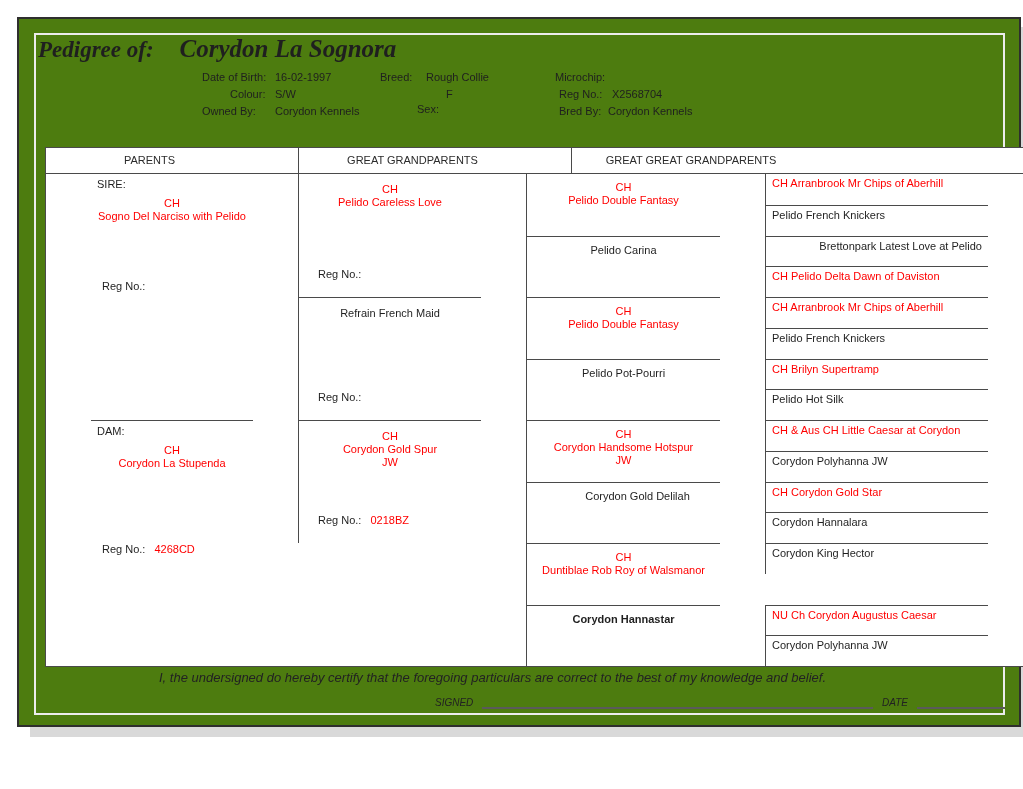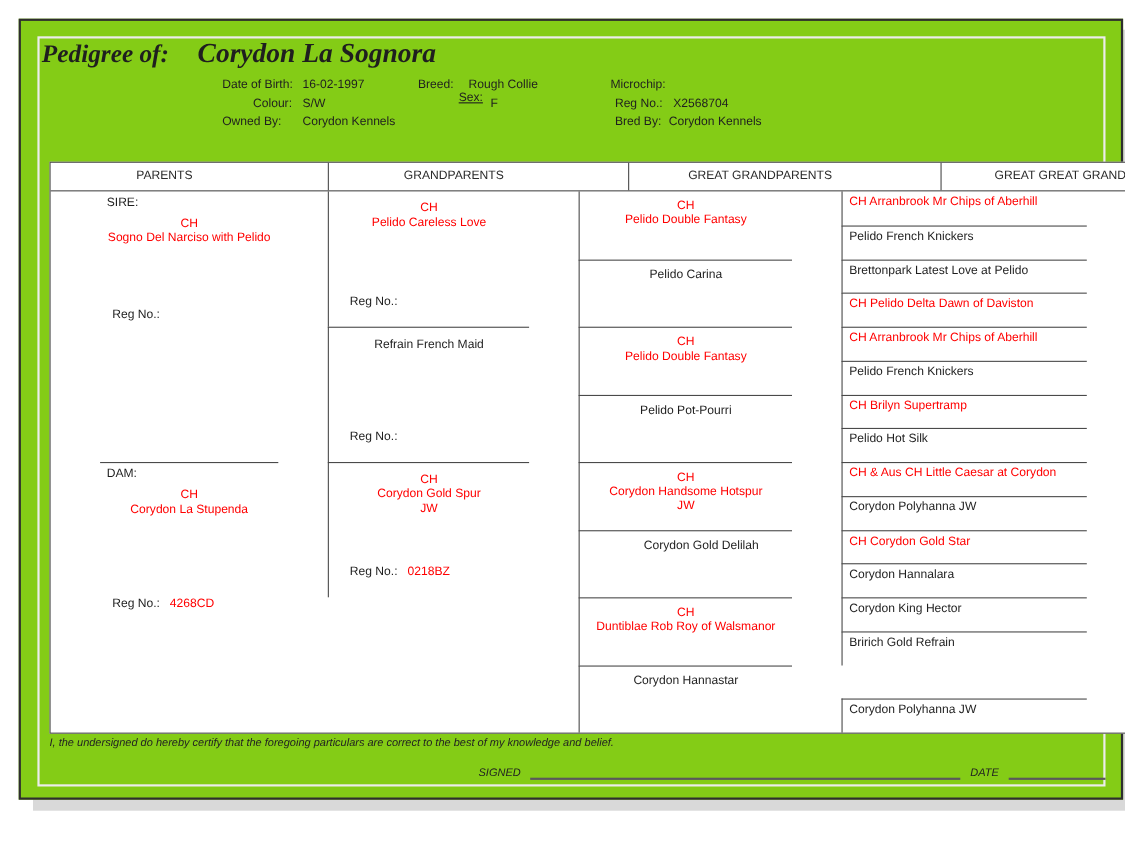--- a/index.html
+++ b/index.html
@@ -1,17 +1,17 @@
 <!DOCTYPE html>
 <html><head>
 <meta charset="utf-8">
 <style>
   * { margin:0; padding:0; box-sizing:border-box; }
   html,body { width:1023px; height:789px; background:#ffffff; font-family:"Liberation Sans","DejaVu Sans",sans-serif; color:#1f1f1f; }
-  .page { position:absolute; left:17px; top:17px; width:1004px; height:710px; background:#84cc16;
+  .page { position:absolute; left:17px; top:17px; width:1004px; height:710px; background:#4d7c0f;
           border:2px solid #2e2e2e; box-shadow:13px 10px 0 #d9d9d9; }
   .frame { position:absolute; left:15px; top:14px; width:971px; height:682px; border:2px solid #ececec; }
 
   
   .titlerow { position:absolute; left:19px; top:16px; display:flex; align-items:baseline; gap:26px; }
   .title-label { font-family:"Liberation Serif","DejaVu Serif",serif; font-style:italic; font-weight:bold; font-size:23px; }
   .dog-title  { font-family:"Liberation Serif","DejaVu Serif",serif; font-style:italic; font-weight:bold; font-size:25px; }
 
   .info span { position:absolute; font-size:11px; white-space:nowrap; }
 
@@ -34,22 +34,22 @@
   .ggp .nm { margin-top:7px; }
   .reg { position:absolute; white-space:nowrap; color:#1f1f1f; }
   .reg .regv { margin-left:9px; }
   .parent .reg { left:11px; }
   .parent.sire .reg { top:106px; }
   .parent.dam  .reg { top:122px; }
   .gp .reg { left:19px; bottom:17px; }
   .gggp { padding:3px 6px 0 6px; line-height:13px; }
 
   
-  .certify { position:absolute; left:26px; top:651px; width:945px; text-align:left; padding-right:50px;
-             font-style:italic; font-size:10px; color:#222; }
+  .certify { position:absolute; left:26px; top:651px; width:945px; text-align:center; padding-right:50px;
+             font-style:italic; font-size:13px; color:#222; }
   .sigrow { position:absolute; left:416px; top:678px; width:570px; display:flex; align-items:flex-end; gap:9px;
             font-style:italic; font-size:10px; color:#222; }
   .sigrow .lbl { padding-bottom:1px; }
   .sline { border-bottom:2px solid #5a5a5a; height:10px; }
   .sline.long { flex:1 1 auto; }
   .sline.short { width:88px; }
 </style>
 </head>
 <body>
 
@@ -64,35 +64,34 @@
   <div class="info">
     <span style="left:183px; top:52px;">Date of Birth:</span>
     <span style="left:256px; top:52px;">16-02-1997</span>
     <span style="left:361px; top:52px;">Breed:</span>
     <span style="left:407px; top:52px;">Rough Collie</span>
     <span style="left:536px; top:52px;">Microchip:</span>
     <span style="left:600px; top:52px;"></span>
 
     <span style="left:183px; top:69px;margin-left:28px;">Colour:</span>
     <span style="left:256px; top:69px;">S/W</span>
-    <span style="left:398px; top:64px;text-decoration:underline;">Sex:</span>
+    <span style="left:398px; top:84px;">Sex:</span>
     <span style="left:427px; top:69px;">F</span>
     <span style="left:540px; top:69px;">Reg No.:</span>
     <span style="left:593px; top:69px;">X2568704</span>
 
     <span style="left:183px; top:86px;">Owned By:</span>
     <span style="left:256px; top:86px;">Corydon Kennels</span>
     <span style="left:540px; top:86px;">Bred By:</span>
     <span style="left:589px; top:86px;">Corydon Kennels</span>
   </div>
 
   <div class="tree">
     <div class="thead">
       <div class="hc c1">PARENTS</div>
-      <div class="hc">GRANDPARENTS</div>
       <div class="hc">GREAT GRANDPARENTS</div>
       <div class="hc">GREAT GREAT GRANDPARENTS</div>
     </div>
 
     <div class="tbody">
 
       <div class="cell c1 r1 parent sire" style="grid-column:1; grid-row:1 / span 8;">
         <div class="role">SIRE:</div>
         <div class="nm champ">
           <div>CH</div>
@@ -178,40 +177,40 @@
         <div class="nm">
           <div>Corydon Gold Delilah</div>
         </div>
       </div>
       <div class="cell ggp" style="grid-column:3; grid-row:13 / span 2;">
         <div class="nm champ">
           <div>CH</div>
           <div>Duntiblae Rob Roy of Walsmanor</div>
         </div>
       </div>
-      <div class="cell ggp" style="grid-column:3; grid-row:15 / span 2;">
+      <div class="cell ggp" style="grid-column:3; grid-row:15 / span 2;font-weight:bold;">
         <div class="nm">
           <div>Corydon Hannastar</div>
         </div>
       </div>
 
       <div class="cell r1 gggp champ" style="grid-column:4; grid-row:1;"><span>CH Arranbrook Mr Chips of Aberhill</span></div>
       <div class="cell gggp" style="grid-column:4; grid-row:2;"><span>Pelido French Knickers</span></div>
-      <div class="cell gggp" style="grid-column:4; grid-row:3;"><span>Brettonpark Latest Love at Pelido</span></div>
+      <div class="cell gggp" style="grid-column:4; grid-row:3;text-align:right;"><span>Brettonpark Latest Love at Pelido</span></div>
       <div class="cell gggp champ" style="grid-column:4; grid-row:4;"><span>CH Pelido Delta Dawn of Daviston</span></div>
       <div class="cell gggp champ" style="grid-column:4; grid-row:5;"><span>CH Arranbrook Mr Chips of Aberhill</span></div>
       <div class="cell gggp" style="grid-column:4; grid-row:6;"><span>Pelido French Knickers</span></div>
       <div class="cell gggp" style="grid-column:4; grid-row:8;"><span>Pelido Hot Silk</span></div>
       <div class="cell gggp champ" style="grid-column:4; grid-row:7;"><span>CH Brilyn Supertramp</span></div>
       <div class="cell gggp champ" style="grid-column:4; grid-row:9;"><span>CH &amp; Aus CH Little Caesar at Corydon</span></div>
       <div class="cell gggp" style="grid-column:4; grid-row:10;"><span>Corydon Polyhanna JW</span></div>
       <div class="cell gggp champ" style="grid-column:4; grid-row:11;"><span>CH Corydon Gold Star</span></div>
       <div class="cell gggp" style="grid-column:4; grid-row:12;"><span>Corydon Hannalara</span></div>
       <div class="cell gggp" style="grid-column:4; grid-row:13;"><span>Corydon King Hector</span></div>
-      <div class="cell gggp" style="grid-column:4; grid-row:14;"><span>Bririch Gold Refrain</span></div>
+      <div class="cell gggp champ" style="grid-column:4; grid-row:15;"><span>NU Ch Corydon Augustus Caesar</span></div>
       <div class="cell gggp" style="grid-column:4; grid-row:16;"><span>Corydon Polyhanna JW</span></div>
     </div>
   </div>
 
   <div class="certify">I, the undersigned do hereby certify that the foregoing particulars are correct to the best of my knowledge and belief.</div>
 
   <div class="sigrow">
     <span class="lbl">SIGNED</span>
     <span class="sline long"></span>
     <span class="lbl">DATE</span>

